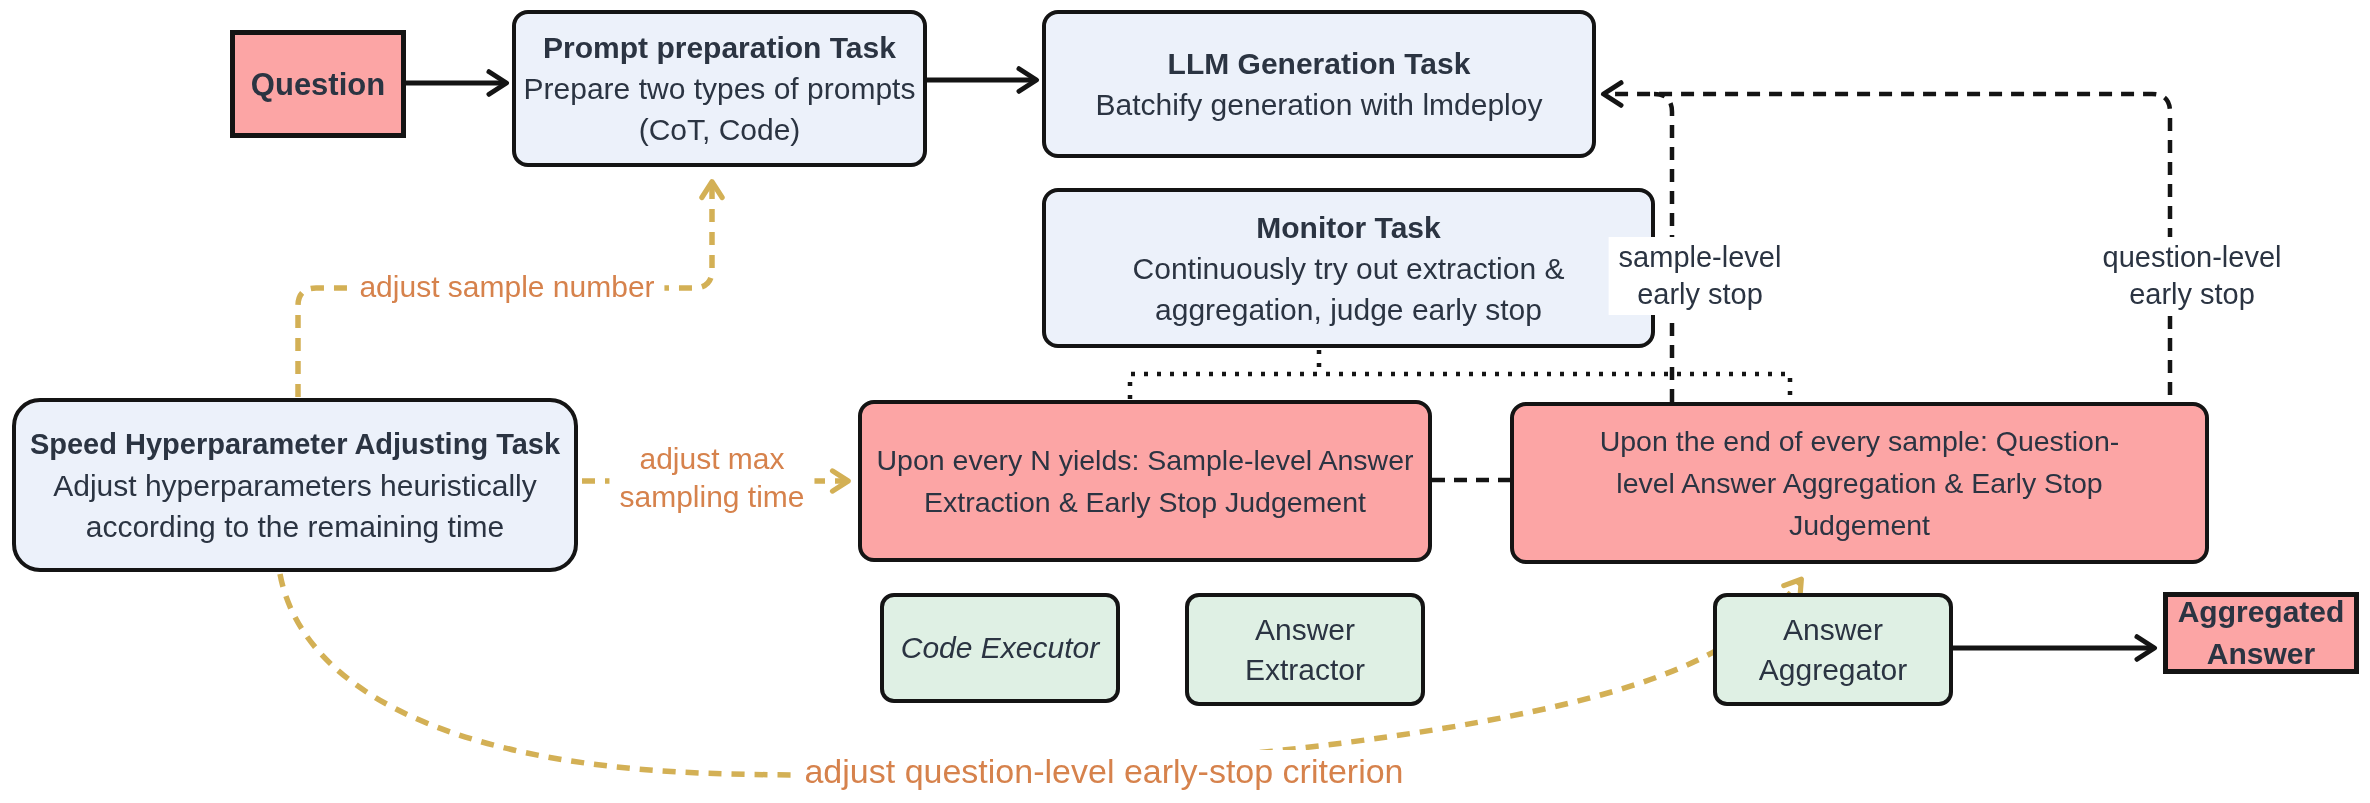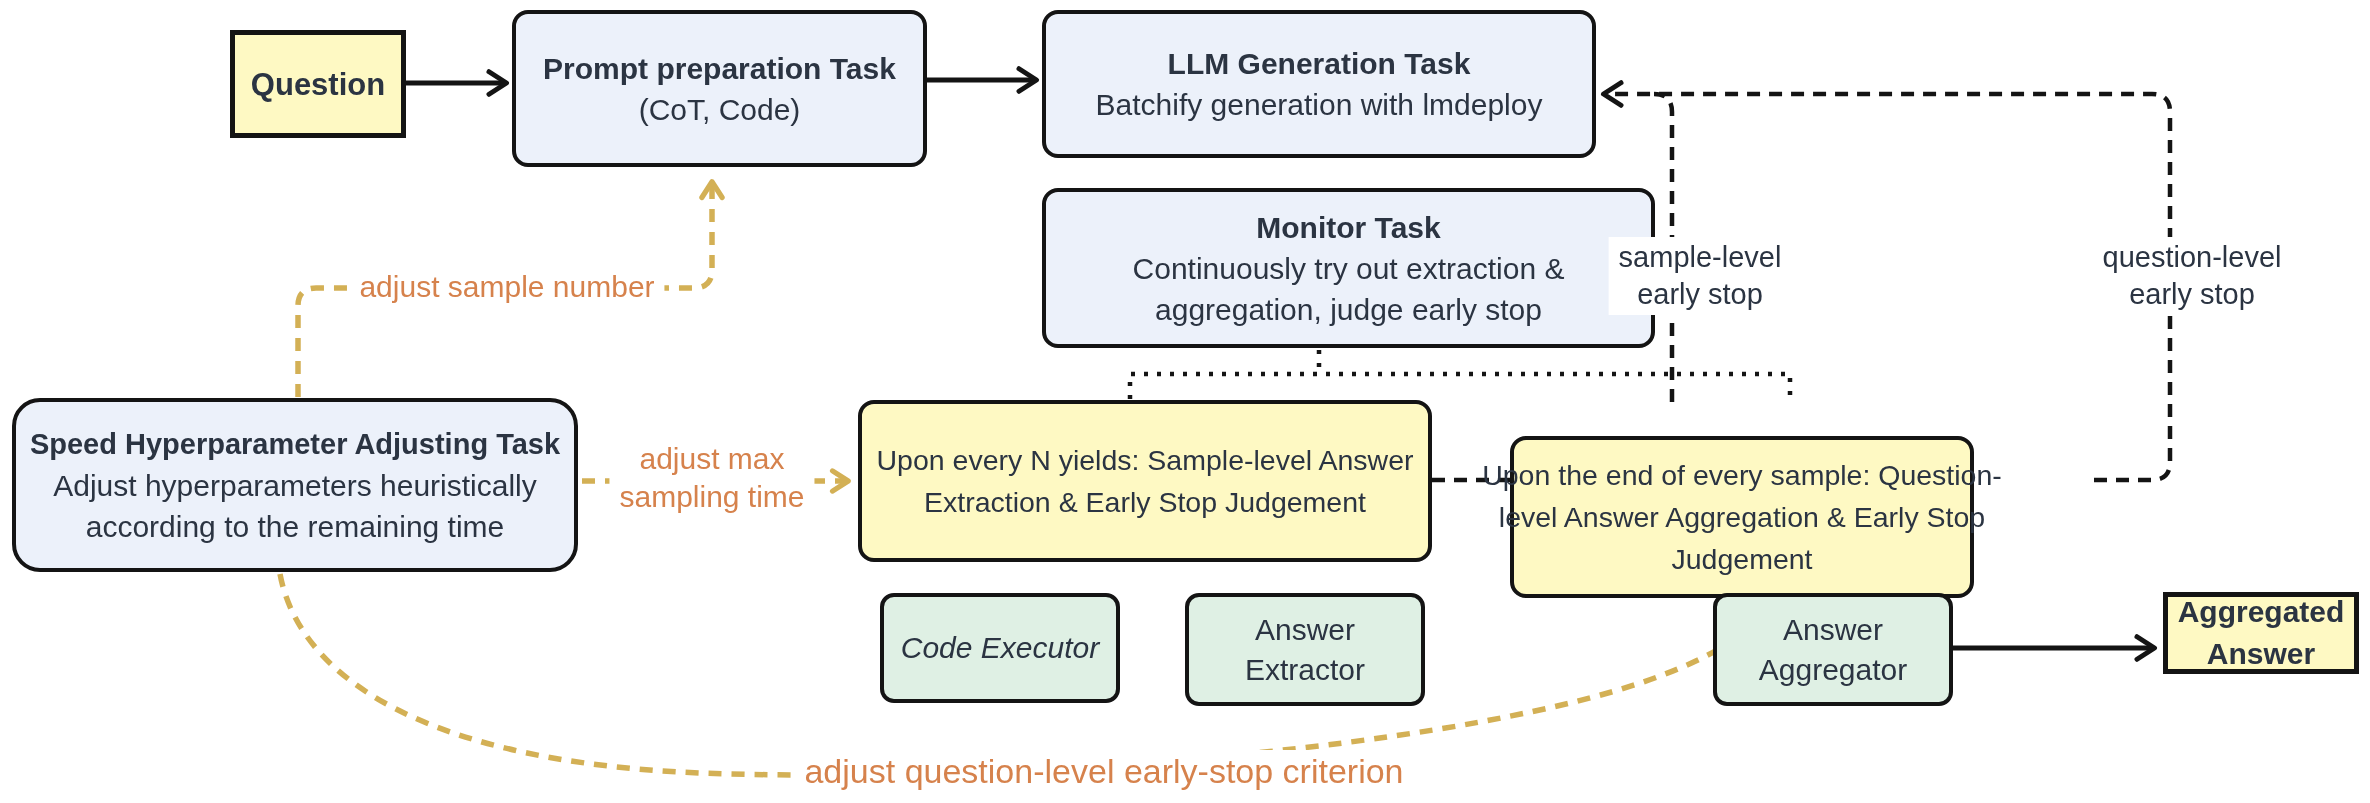--- a/index.html
+++ b/index.html
@@ -11,21 +11,21 @@
   .wires{position:absolute;left:0;top:0;}
   .wire-solid{stroke:var(--ink);stroke-width:5;fill:none;}
   .wire-dash{stroke:var(--ink);stroke-width:4.5;fill:none;stroke-dasharray:13 9;stroke-linecap:butt;}
   .wire-dot{stroke:var(--ink);stroke-width:4.5;fill:none;stroke-dasharray:4 9;stroke-linecap:butt;}
   .wire-gold{stroke:var(--gold);stroke-width:5.5;fill:none;stroke-dasharray:13 10;stroke-linecap:butt;}
   .head-ink{stroke:var(--ink);fill:none;stroke-linecap:round;stroke-linejoin:round;}
   .head-gold{stroke:var(--gold);fill:none;stroke-linecap:round;stroke-linejoin:round;}
 
   .node{
     position:absolute;box-sizing:border-box;border:4px solid var(--ink);
-    background:#fef9c3;display:flex;flex-direction:column;align-items:center;justify-content:center;
+    background:#fca5a5;display:flex;flex-direction:column;align-items:center;justify-content:center;
     text-align:center;font-size:30px;line-height:41px;
   }
   .round{border-radius:16px;}
   .blue{background:var(--blue);}
   .green{background:var(--green);border-radius:14px;line-height:40px;}
   .sq{border-width:5px;}
   .title{font-weight:bold;}
   .ln{display:block;white-space:nowrap;}
   .judge{font-size:28.5px;line-height:42px;}
   .speedbox .title{font-size:29px;}
@@ -66,20 +66,21 @@
     <path class="wire-gold" d="M 582 481 L 846 481" marker-end="url(#headGold)"></path>
     <path class="wire-gold" d="M 280 574 C 300 680 430 762 700 773 C 950 782 1260 762 1480 722 C 1630 694 1740 660 1800 581" marker-end="url(#headGold)"></path>
   </svg>
 
   <div class="node sq" style="left:230px;top:30px;width:176px;height:108px;font-size:31px;">
     <span class="ln title">Question</span>
   </div>
 
   <div class="node blue round" style="left:512px;top:10px;width:415px;height:157px;">
     <span class="ln title">Prompt preparation Task</span>
+    <span class="ln">Prepare two types of prompts</span>
     <span class="ln">(CoT, Code)</span>
   </div>
 
   <div class="node blue round" style="left:1042px;top:10px;width:554px;height:148px;">
     <span class="ln title">LLM Generation Task</span>
     <span class="ln">Batchify generation with lmdeploy</span>
   </div>
 
   <div class="node blue round" style="left:1042px;top:188px;width:613px;height:160px;">
     <span class="ln title">Monitor Task</span>
@@ -91,21 +92,21 @@
     <span class="ln title">Speed Hyperparameter Adjusting Task</span>
     <span class="ln">Adjust hyperparameters heuristically</span>
     <span class="ln">according to the remaining time</span>
   </div>
 
   <div class="node round judge" style="left:858px;top:400px;width:574px;height:162px;">
     <span class="ln">Upon every N yields: Sample-level Answer</span>
     <span class="ln">Extraction &amp; Early Stop Judgement</span>
   </div>
 
-  <div class="node round judge" style="left:1510px;top:402px;width:464px;height:162px;margin-top:34px;">
+  <div class="node round judge" style="left:1510px;top:402px;width:699px;height:162px;">
     <span class="ln">Upon the end of every sample: Question-</span>
     <span class="ln">level Answer Aggregation &amp; Early Stop</span>
     <span class="ln">Judgement</span>
   </div>
 
   <div class="node green" style="left:880px;top:593px;width:240px;height:110px;font-style:italic;">
     <span class="ln">Code Executor</span>
   </div>
 
   <div class="node green" style="left:1185px;top:593px;width:240px;height:113px;">

